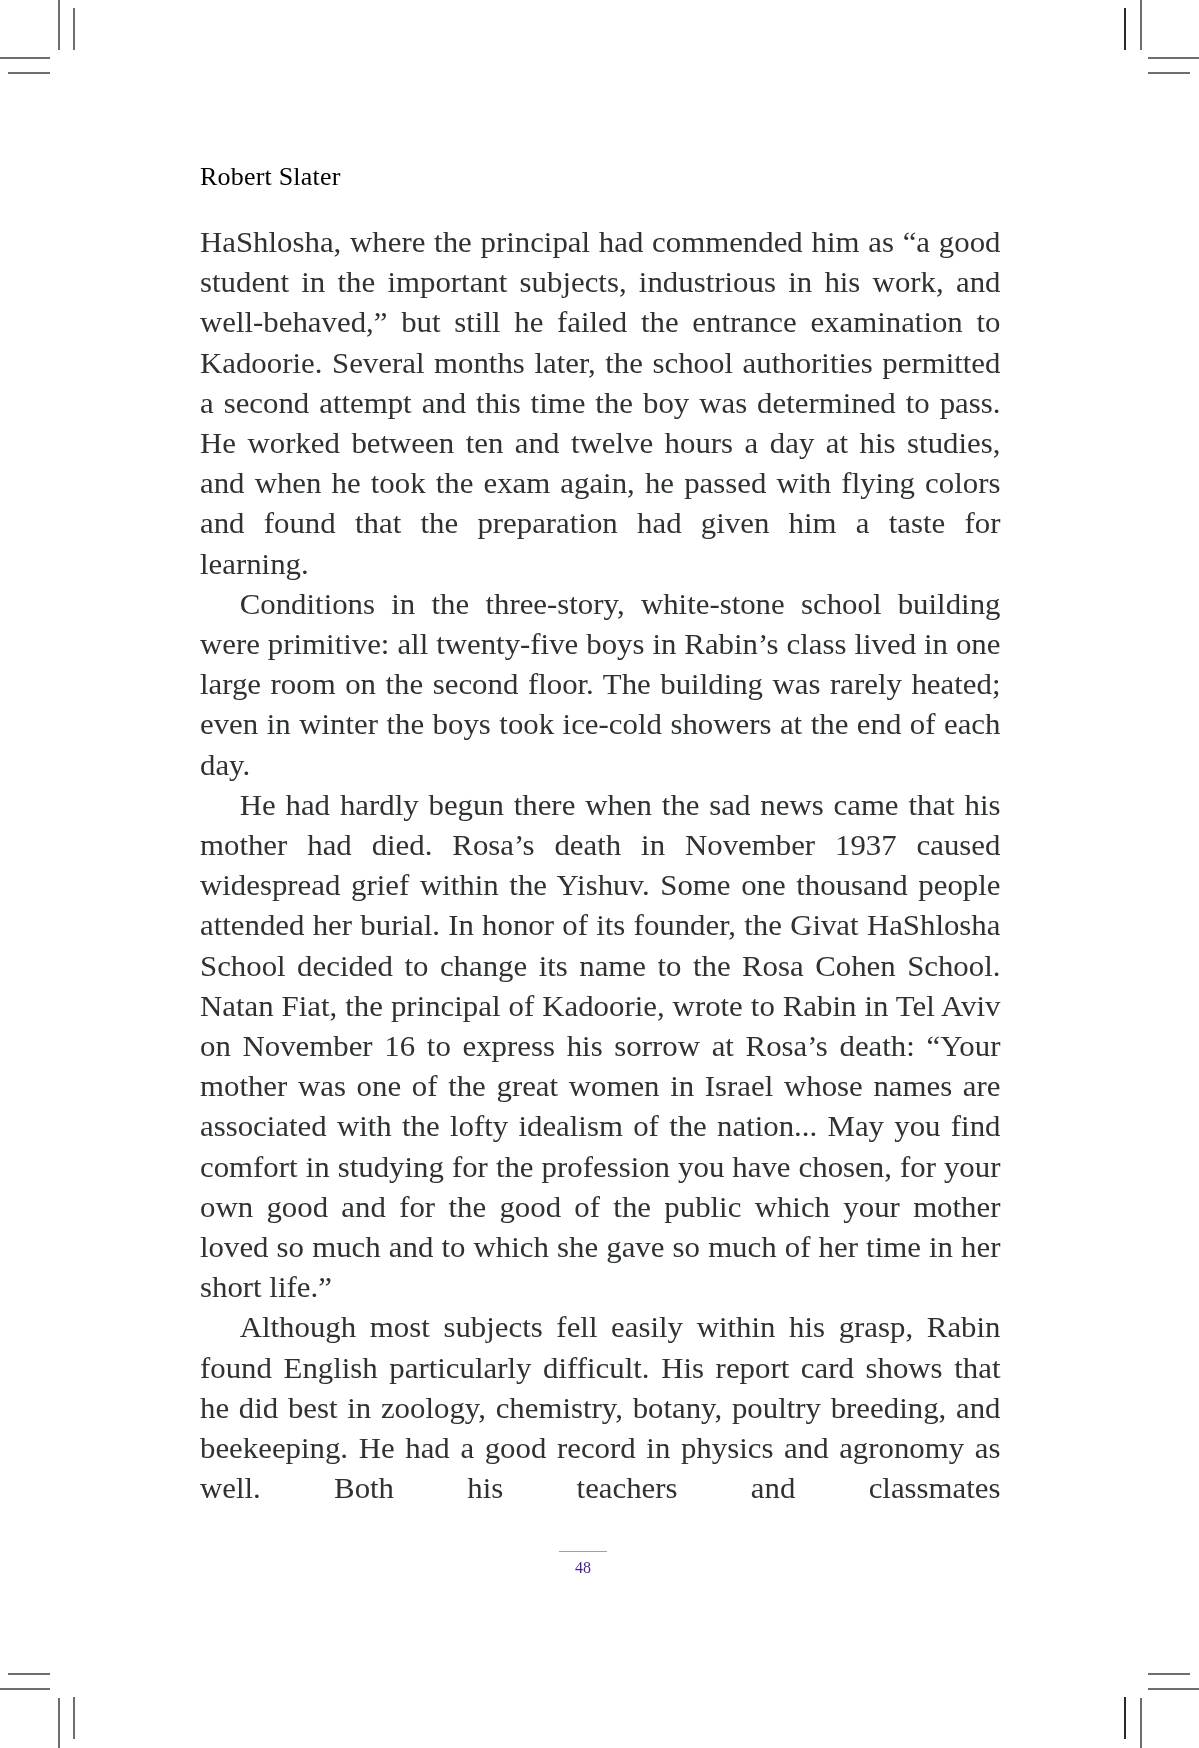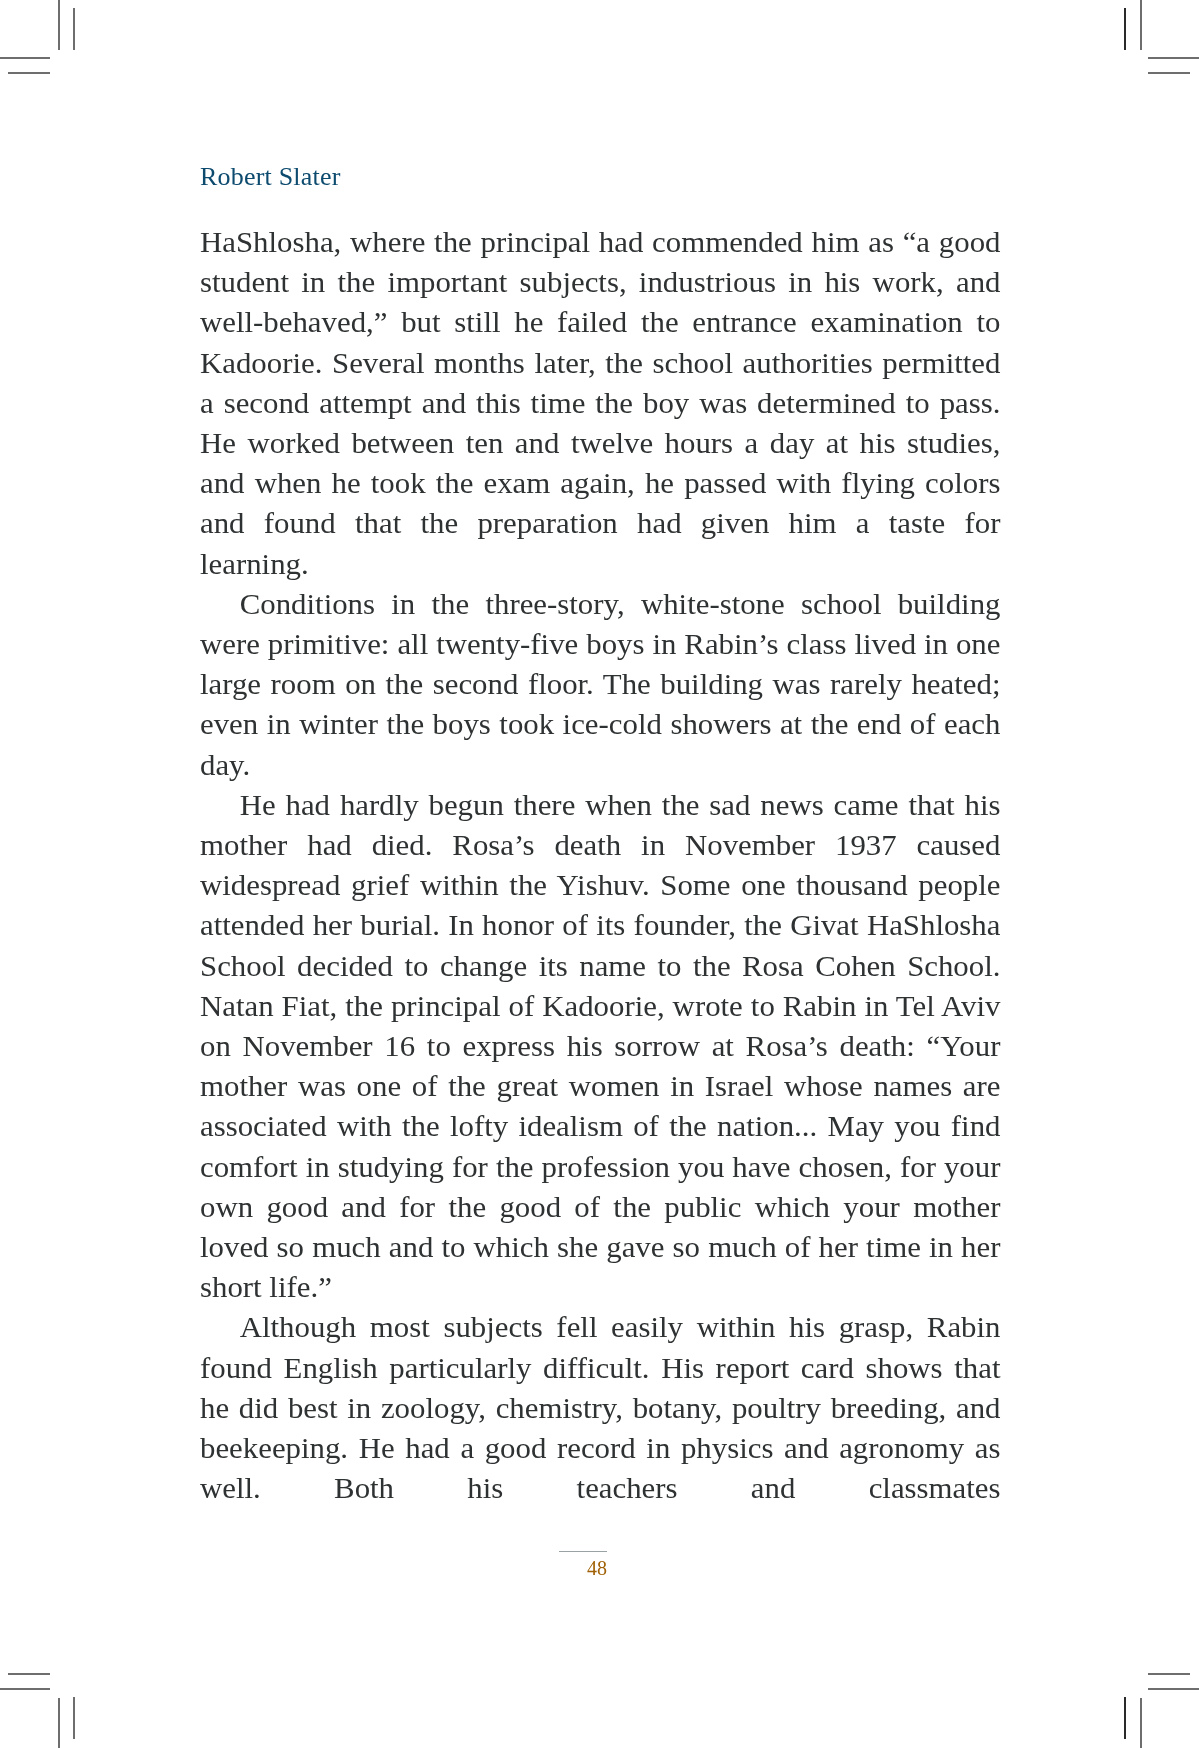--- a/index.html
+++ b/index.html
@@ -20,21 +20,21 @@
     .crop.v { width: 2px; }
     .crop.h { height: 2px; }
     .crop.dark { background: #2a2a2a; }
 
     .running-head {
       position: absolute;
       left: 200px;
       top: 162px;
       font-family: "Liberation Serif", serif;
       font-size: 26px;
-      color: #0c4a6e;
+      color: #000000;
       letter-spacing: 0.2px;
     }
     .body-text {
       position: absolute;
       left: 200px;
       top: 222px;
       width: 766px;
       font-family: "Liberation Serif", serif;
       font-size: 29.5px;
       line-height: 40.2px;
@@ -59,25 +59,25 @@
       top: 1551px;
       width: 48px;
       height: 1px;
       background: #9aa3a3;
     }
     .folio-num {
       position: absolute;
       left: 559px;
       top: 1554px;
       width: 48px;
-      text-align: right;
+      text-align: center;
       font-family: "Liberation Serif", serif;
-      font-size: 20px;
+      font-size: 16px;
       line-height: 28px;
-      color: #a16207;
+      color: #4c1d95;
     }
   </style>
 </head>
 <body>
 
 <div class="crop v" style="left:58px; top:0; height:50px;"></div>
 <div class="crop v" style="left:73px; top:8px; height:42px;"></div>
 <div class="crop h" style="left:0; top:57px; width:50px;"></div>
 <div class="crop h" style="left:8px; top:72px; width:42px;"></div>
 

